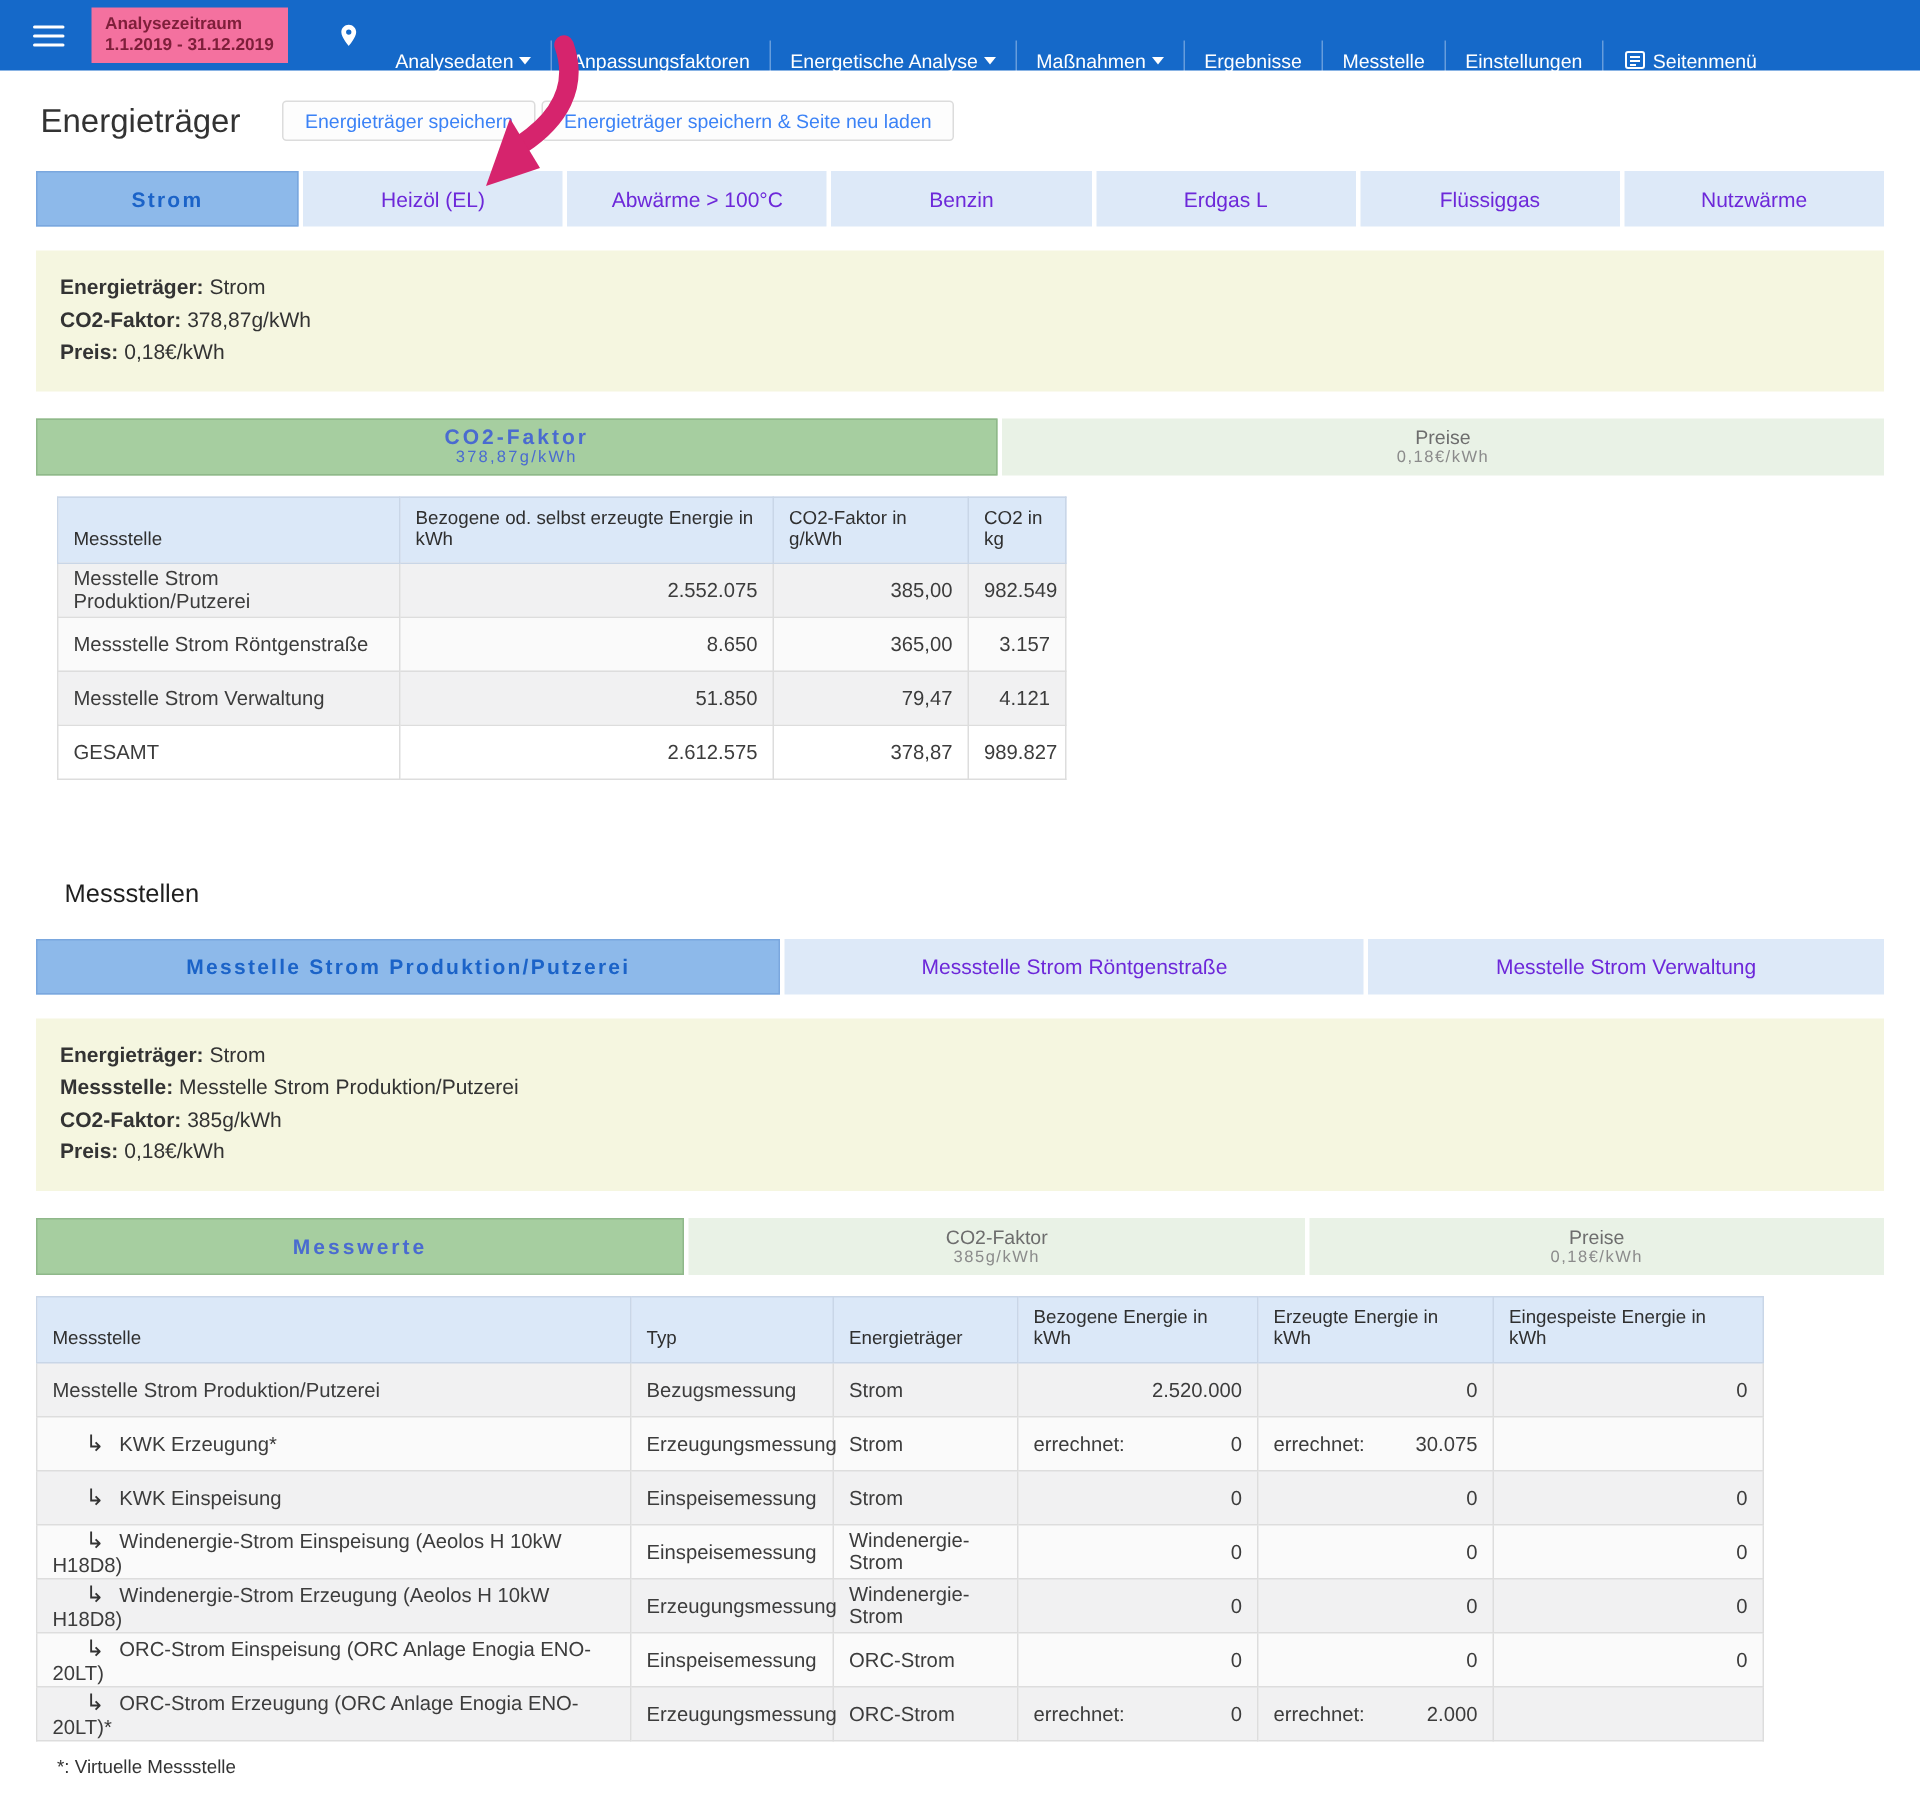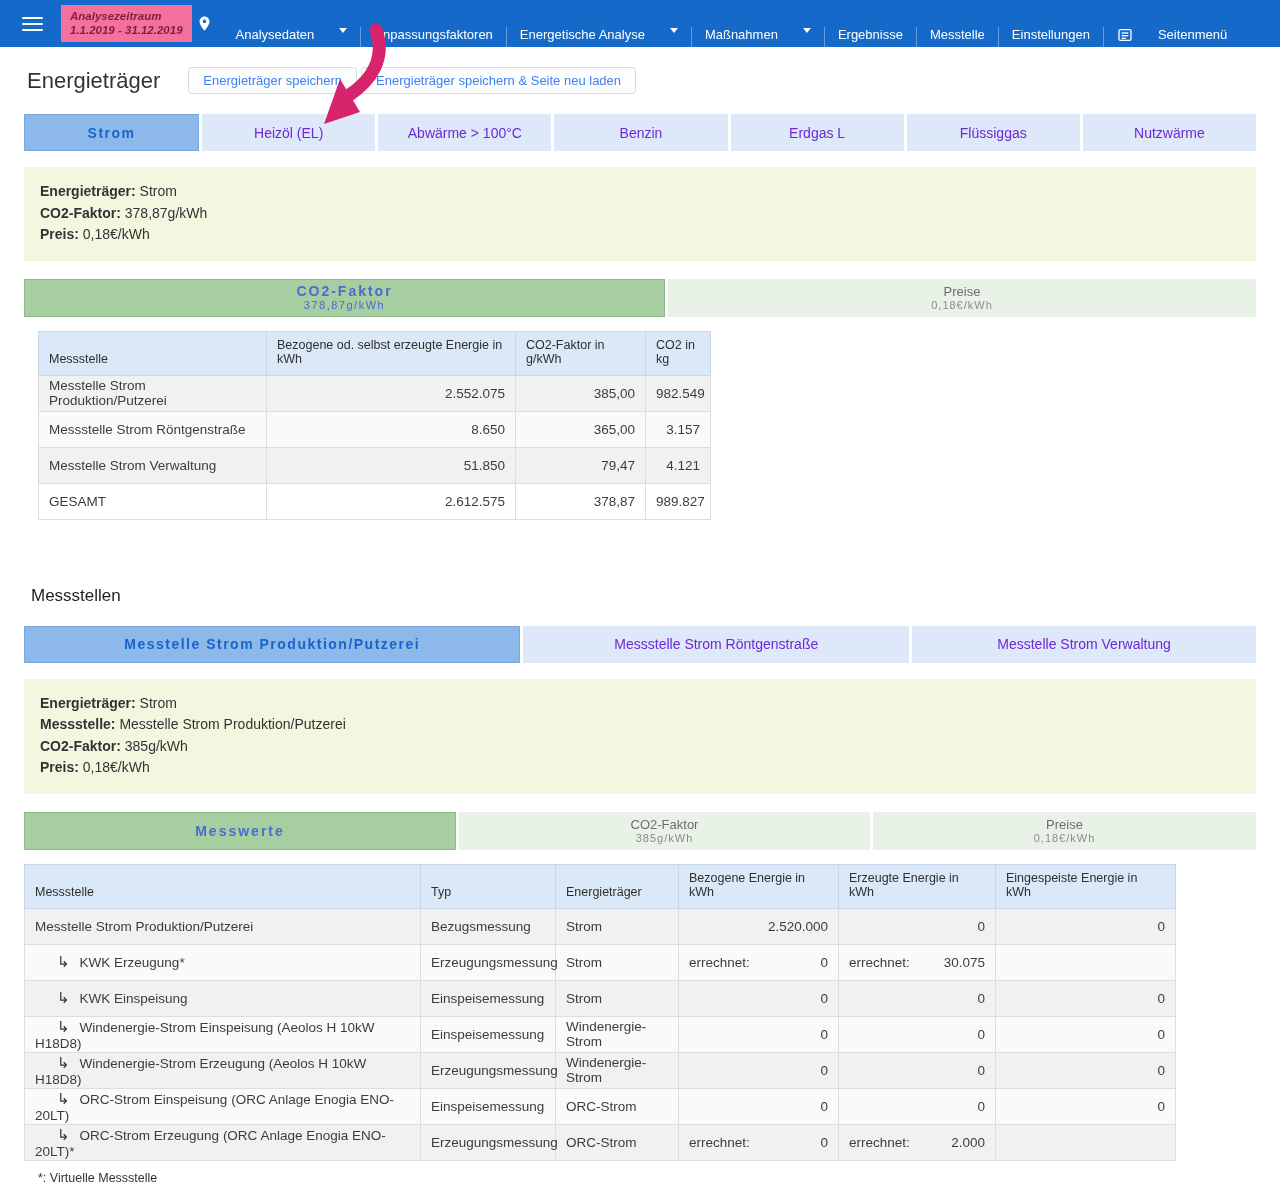--- a/index.html
+++ b/index.html
@@ -7,25 +7,25 @@
   body {
     width:1280px; min-height:1204px; background:#fff;
     font-family:"Liberation Sans", sans-serif; color:#333;
     position:relative; overflow-x:hidden;
   }
 
   
   .topnav { height:47px; background:#1569c9; display:flex; align-items:center; color:#fff; }
   .hamburger { width:21px; margin:0 18px 0 22px; cursor:pointer; }
   .hamburger span { display:block; height:2px; background:#fff; margin:4px 0; border-radius:1px; }
-  .period { background:#f4719f; padding:4px 9px 5px; margin-right:0; cursor:pointer;font-style:italic; }
+  .period { background:#f4719f; padding:4px 9px 5px; margin-right:28px; cursor:pointer; }
   .period div { font-size:11.5px; font-weight:700; color:#7e1f3a; line-height:14px; white-space:nowrap; }
   .pin { margin:0 10px 0 4px; display:flex; align-items:center; cursor:pointer; }
   .navitems { display:flex; align-items:center; height:100%; }
-  .navitem { display:flex; align-items:flex-start; gap:25px; padding:0 13px; height:26px;
+  .navitem { display:flex; align-items:center; gap:4px; padding:0 13px; height:26px;
              font-size:13px; cursor:pointer; white-space:nowrap;margin-top:33px; }
   .navitem + .navitem { border-left:1px solid rgba(255,255,255,.35); }
   .caret { width:0; height:0; border-left:4px solid transparent; border-right:4px solid transparent;
            border-top:5px solid #fff; margin-top:1px; }
 
   
   .annotation-arrow { position:absolute; left:296px; top:22px; z-index:20; pointer-events:none; }
 
   
   .content { padding:0 24px 20px; }
@@ -68,21 +68,21 @@
                   text-align:left; vertical-align:bottom; padding:6px 10px 9px;
                   height:32px; border:1px solid #c9d6e7; }
   .datatable td { padding:0 10px; height:36px; border:1px solid #dddddd; color:#3c3c3c; }
   .datatable tbody tr:nth-child(odd)  { background:#f1f1f2; }
   .datatable tbody tr:nth-child(even) { background:#fafafa; }
   .co2table tbody tr:last-child { background:#ffffff; }
   .num { text-align:right; }
   .co2table { width:672px; margin-left:14px; }
   .measuretable { width:1151px; }
 
-  h2 { font-size:17px; font-weight:400; color:#1f1f1f; margin:66px 0 18px 7px; }
+  h2 { font-size:17px; font-weight:400; color:#1f1f1f; margin:66px 0 18px 19px; }
 
   .split { display:flex; justify-content:space-between; align-items:center; }
   .subarrow { display:inline-block; margin:0 10px 0 22px; font-size:15px; color:#333; }
   .subarrow::before { content:"\21B3"; }
 
   .footnote { font-size:12.5px; color:#333; margin:10px 0 0 14px; }
 </style>
 </head>
 <body>
 

